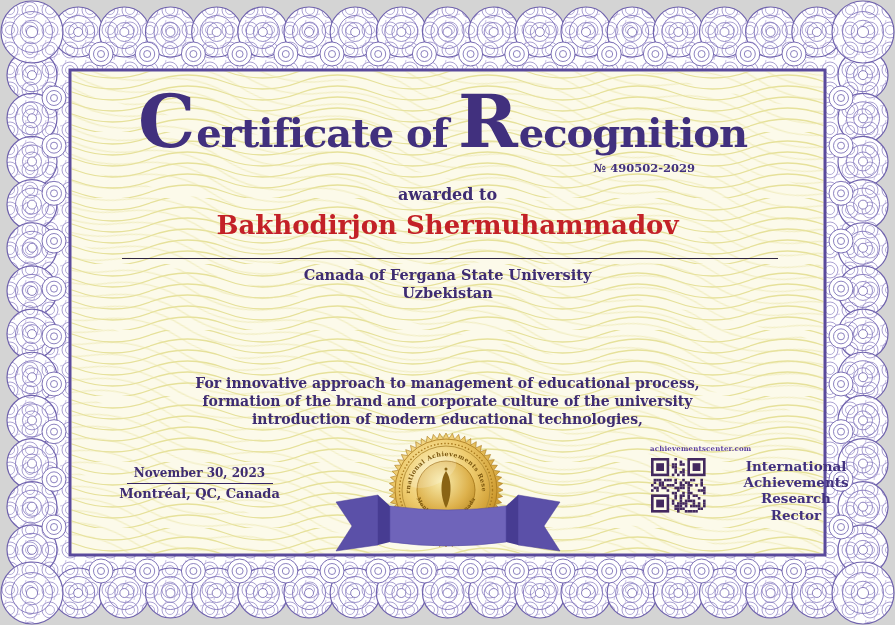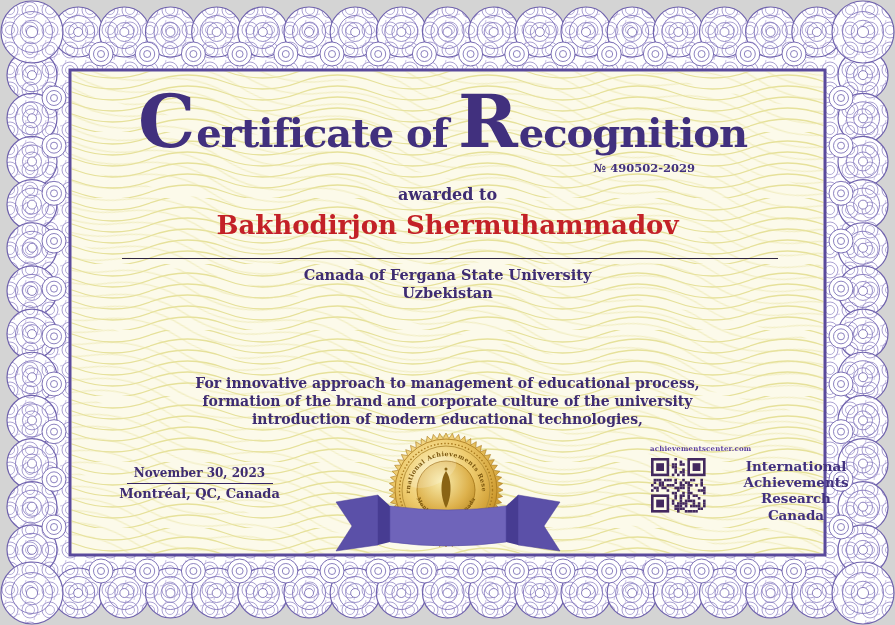--- a/index.html
+++ b/index.html
@@ -703,16 +703,16 @@
     <div class="rule"></div>
     <div class="loc">Montréal, QC, Canada</div>
   </div>
 
   <div class="qr-caption">achievementscenter.com</div>
 
   <div class="issuer">
     <div>International</div>
     <div>Achievements</div>
     <div>Research</div>
-    <div>Canada</div>
+    <div>Rector</div>
   </div>
 
 </div>
 
 </body></html>

